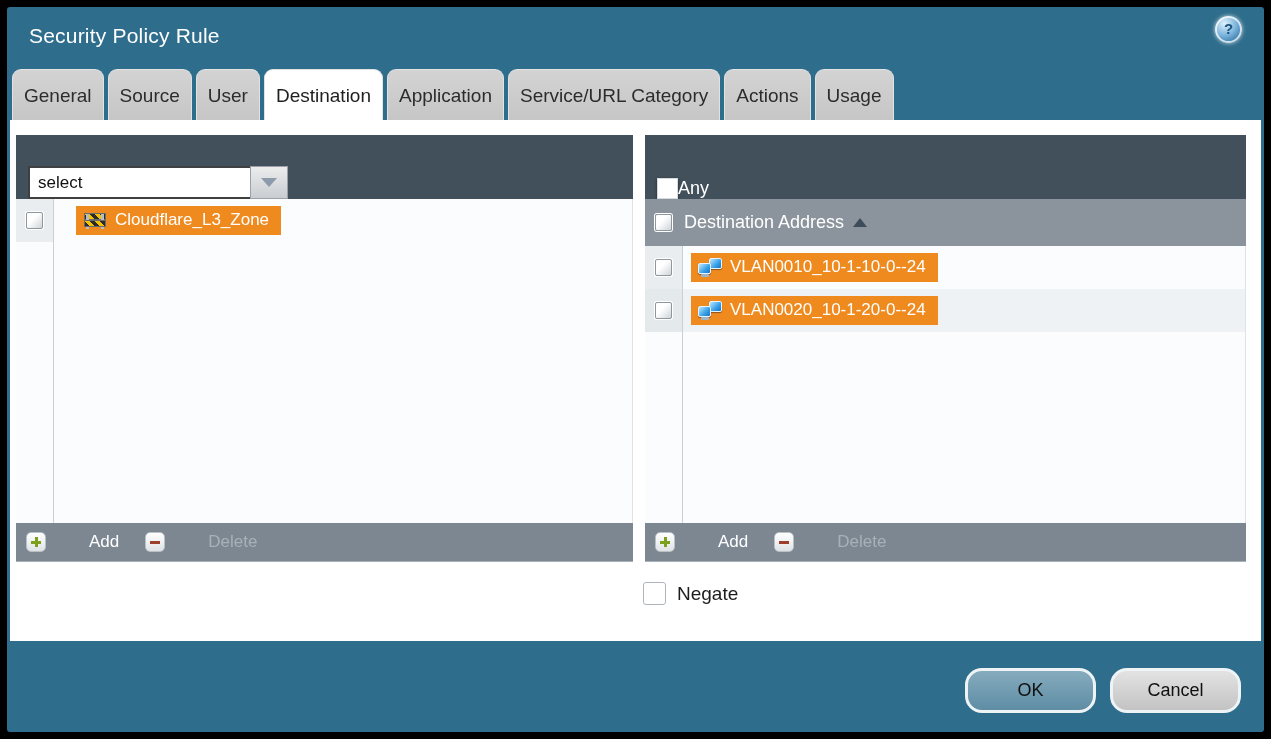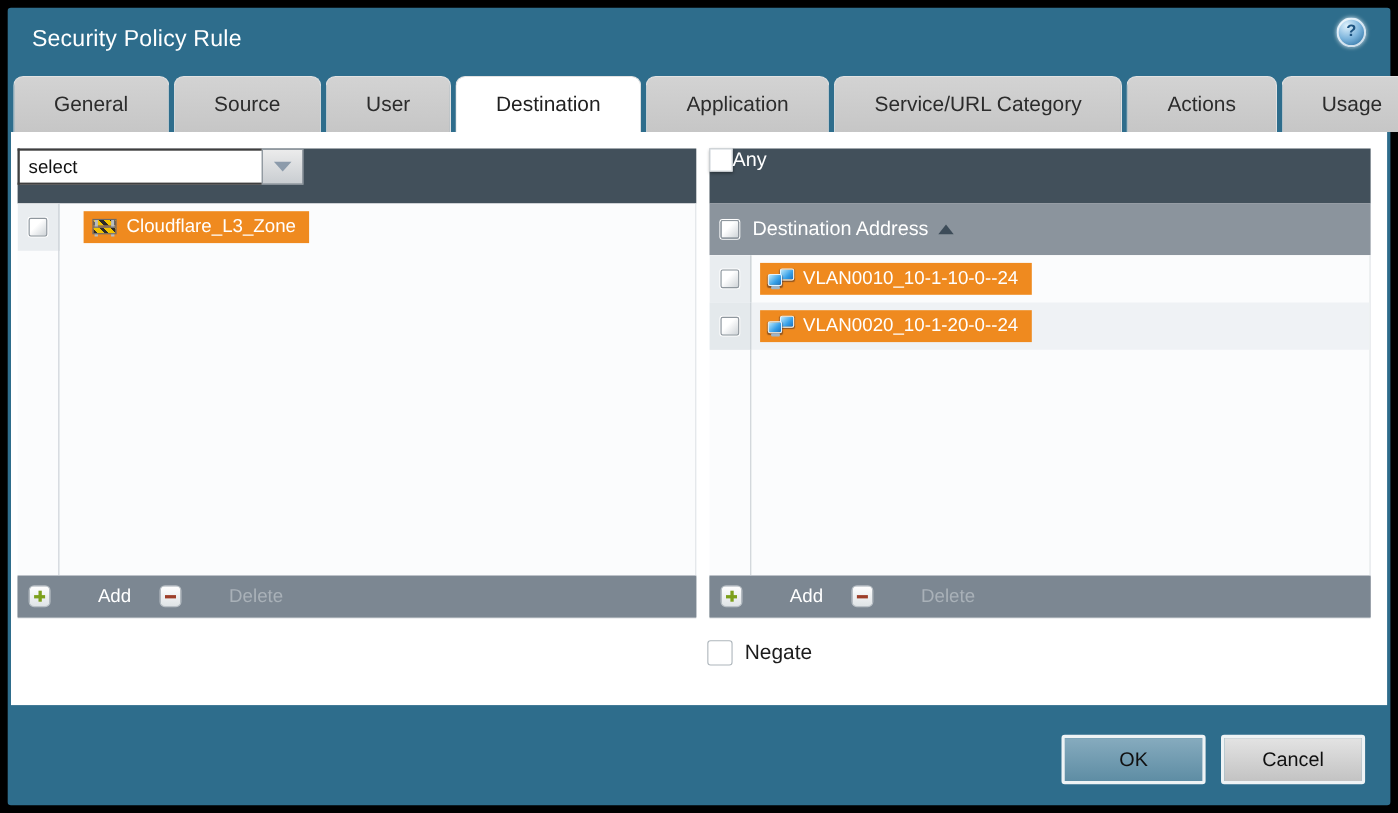--- a/index.html
+++ b/index.html
@@ -15,33 +15,33 @@
     color:#fff; font-size:21px; font-weight:400; letter-spacing:.2px; }
   .help { position:absolute; right:12px; top:9px; width:27px; height:27px; border-radius:50%;
     background:radial-gradient(circle at 35% 28%, #dff1fc 0%, #7cb4dc 45%, #3d7fae 75%, #2a618c 100%);
     box-shadow:0 0 4px rgba(255,255,255,.8), inset 0 0 0 2px rgba(255,255,255,.75);
     cursor:pointer; }
   .help::before { content:"?"; position:absolute; width:100%; text-align:center; top:4px;
     font-size:15px; font-weight:bold; color:#1d5380; }
 
   
   .tabs { position:absolute; top:61px; left:5px; right:0; height:52px; display:flex; align-items:flex-end; }
-  .tab { height:51px; line-height:51px; padding:0 36px; margin-right:4px;
+  .tab { height:51px; line-height:51px; padding:0 11px; margin-right:4px;
     background:linear-gradient(#d3d3d3,#c6c6c6); border:1px solid #e2e2e2; border-bottom:none;
     border-radius:9px 9px 0 0; font-size:19px; color:#2c2c2c; cursor:pointer; white-space:nowrap; }
   .tab.active { background:#fff; color:#1f1f1f; }
 
   
   .content { position:absolute; top:113px; left:3px; right:3px; bottom:91px; background:#fff; }
 
   .panel { position:absolute; top:15px; height:426px; display:flex; flex-direction:column; }
   .panel.left  { left:6px;  width:617px; }
   .panel.right { left:635px; width:601px; }
 
-  .panel-head { height:50px; background:#42505b; display:flex; align-items:flex-start; flex:none; }
+  .panel-head { height:64px; background:#42505b; display:flex; align-items:flex-end; padding-left:12px; flex:none; }
   .col-head   { height:47px; background:#8b949d; display:flex; align-items:center; padding-left:10px; flex:none; }
   .col-label  { color:#fff; font-size:18px; margin-left:12px; }
   .sort-up { width:0; height:0; margin-left:9px; border-left:7px solid transparent;
     border-right:7px solid transparent; border-bottom:9px solid #3d4c59; }
 
   .list { flex:1; background:#fbfcfd; position:relative; overflow:hidden;
     border-right:1px solid #dfe3e6; }
   .gutter { position:absolute; left:0; top:0; bottom:0; width:38px; border-right:1px solid #c9cfd4; }
   .row { position:relative; height:43px; display:flex; align-items:center; cursor:pointer; }
   .row.alt { background:#eff2f5; }
@@ -104,21 +104,21 @@
 
   .addr-ic { position:relative; width:24px; height:19px; flex:none; }
   .addr-ic .pc { position:absolute; width:13px; height:11px; border-radius:2px;
     background:linear-gradient(135deg,#bfe9fb,#36a0e8 60%,#1c72c0); border:1px solid #e3f3ff;
     box-shadow:0 1px 1px rgba(0,0,30,.4); }
   .addr-ic .pc.back { right:0; top:0; }
   .addr-ic .pc.front { left:0; top:5px; }
   .addr-ic .base { position:absolute; left:3px; bottom:0; width:8px; height:3px; background:#9fb4c6; border-radius:1px; }
 
   
-  .footer-btn { position:absolute; width:131px; height:45px; border-radius:3px;
+  .footer-btn { position:absolute; width:131px; height:45px; border-radius:17px;
     border:3px solid #eef3f5; font-size:18px; color:#101010; display:flex;
     align-items:center; justify-content:center; cursor:pointer; }
   .footer-btn.ok { left:958px; top:661px; background:linear-gradient(#86abbe,#5e8da4); }
   .footer-btn.cancel { left:1103px; top:661px; background:linear-gradient(#e3e3e3,#c3c3c3); }
 </style>
 </head>
 <body>
 
 <div class="dialog">
   <div class="dialog-inner">

